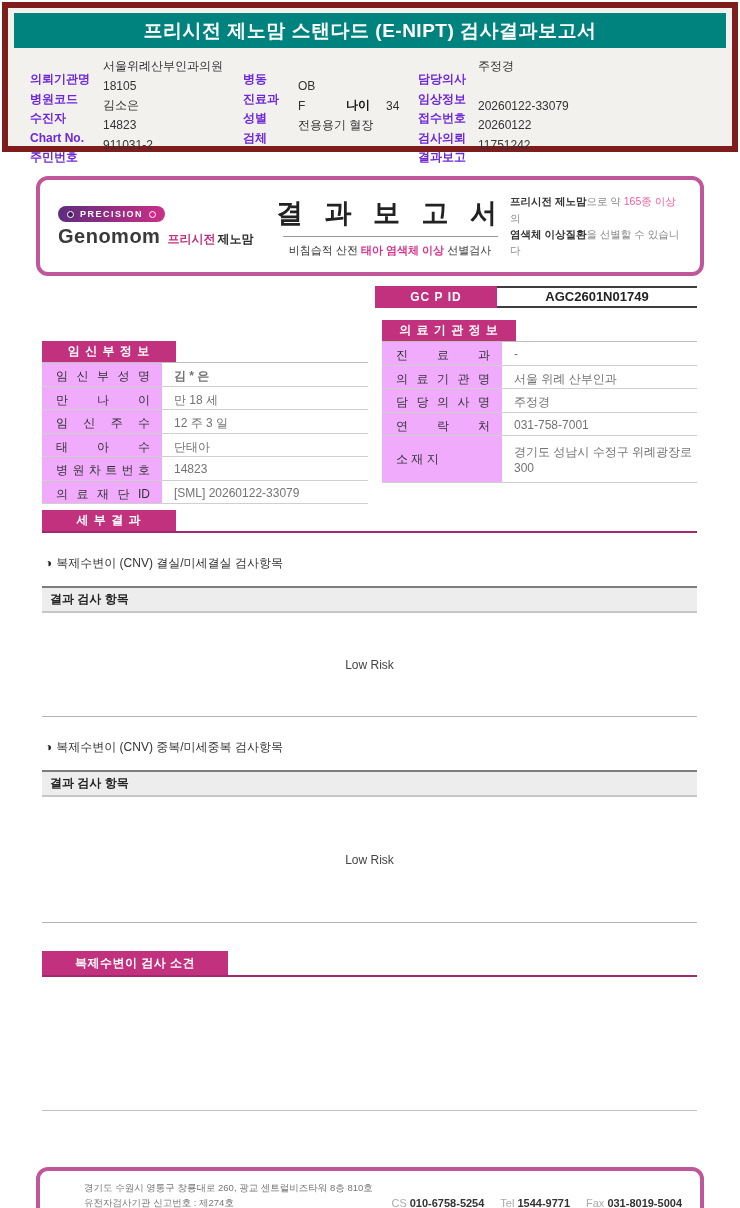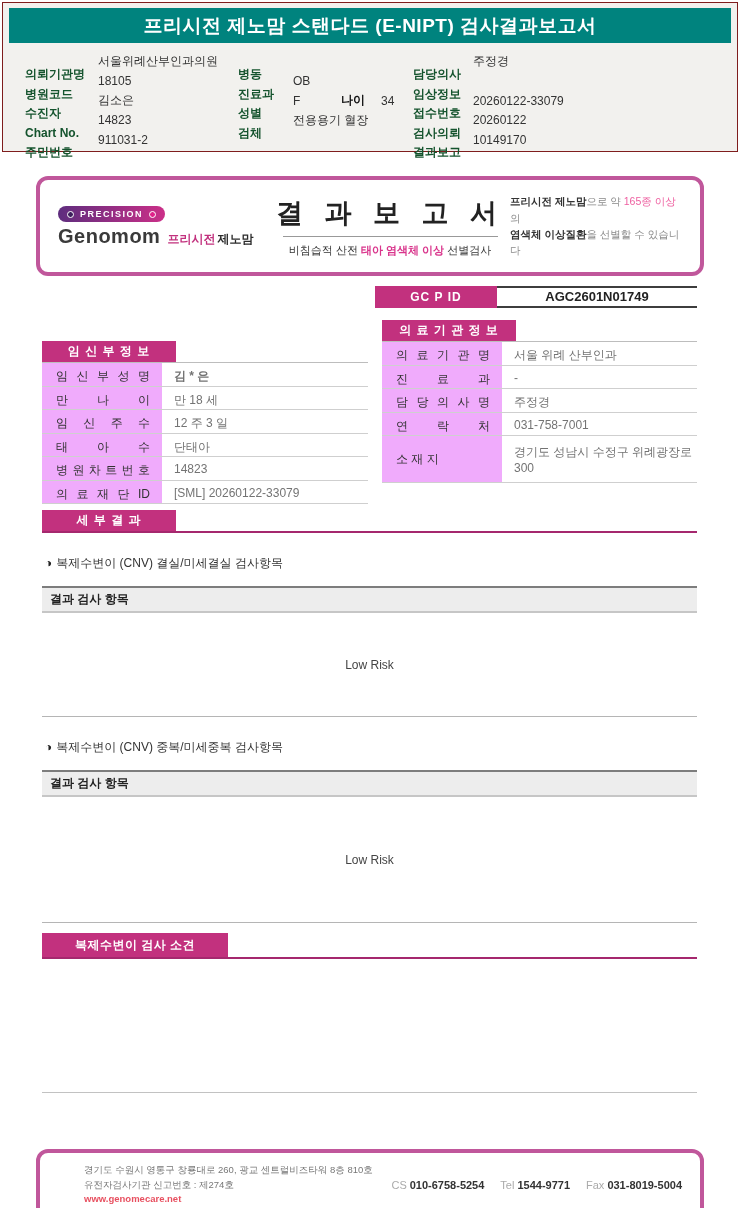--- a/index.html
+++ b/index.html
@@ -1,26 +1,26 @@
 <!DOCTYPE html>
 <html><head>
 <meta charset="utf-8">
 <style>
   * { margin:0; padding:0; box-sizing:border-box; }
   body { background:#fff; font-family:"Liberation Sans","DejaVu Sans",sans-serif; }
   .page { width:740px; height:1208px; background:#fff; position:relative; overflow:hidden; }
 
   
-  .order-panel { margin:2px 2px 0 2px; height:150px; border:1px solid #7f1d1d; background:#f2f1ee; }
+  .order-panel { margin:2px 2px 0 2px; height:150px; border:6px solid #7f1d1d; background:#f2f1ee; }
   .order-title { margin:5px 6px 0 6px; height:35px; line-height:35px; background:#00837E;
                  color:#fff; text-align:center; font-size:19px; font-weight:bold; letter-spacing:0.5px; }
   .order-fields { display:flex; padding:9px 0 0 22px; }
   .o-col1 { width:213px; } .o-col2 { width:175px; } .o-col3 { flex:1; }
   .o-row { display:flex; align-items:center; height:19.5px; font-size:12px; }
-  .o-label { font-weight:bold; color:#14532d;margin-top:26px; }
+  .o-label { font-weight:bold; color:#6d28d9;margin-top:26px; }
   .o-col1 .o-label { width:73px; } .o-col2 .o-label { width:55px; } .o-col3 .o-label { width:60px; }
   .o-value { color:#333; }
   .o-sex { width:48px; } .o-age-label { width:40px; font-weight:bold; color:#111; }
 
   
   .doc-box { margin:24px 36px 0 36px; height:100px; border:4px solid #C0579B; border-radius:12px;
              display:flex; align-items:center; padding:0 18px; background:#fff; }
   .logo-block { width:212px; }
   .badge { background:linear-gradient(90deg,#5e2d7e,#cb2f88); border-radius:10px; color:#fff;
            font-size:9px; font-weight:bold; letter-spacing:1.5px; padding:3px 9px;
@@ -64,21 +64,21 @@
   
   .section-header { margin:6px 43px 0 42px; border-bottom:2px solid #A5286E; }
   .sub-title { margin:22px 43px 0 45px; font-size:12px; color:#333; }
   .sub-title .half-icon { font-size:12px; color:#222; margin-right:4px; }
   .grey-bar { margin:14px 43px 0 42px; background:#ededed; border-top:2px solid #7d7d7d;
               border-bottom:2px solid #c6c6c6; padding:3px 16px 3px 8px; font-size:12px;
               font-weight:bold; color:#222; }
   .result-area { margin:0 43px 0 42px; border-bottom:1px solid #b5b5b5; display:flex;
                  align-items:center; justify-content:center; font-size:12px; color:#444; }
   .result-area.h1 { height:104px; } .result-area.h2 { height:126px; }
-  .findings-header { margin-top:10px; }
+  .findings-header { margin-top:28px; }
   .findings-header .section-tab { width:186px; height:24px; line-height:24px; letter-spacing:0.5px; }
   .findings-body { margin:0 43px 0 42px; height:134px; border-bottom:1px solid #c2c2c2; }
 
   
   .footer-box { margin:56px 36px 0 36px; height:72px; border:4px solid #C0579B; border-radius:12px;
                 display:flex; align-items:center; padding:0 18px; background:#fff; }
   .f-logo { display:flex; align-items:center; width:140px; }
   .f-logo-text { font-size:13px; font-weight:800; color:#3d3640; letter-spacing:0.5px; margin-left:5px; white-space:nowrap; }
   .f-addr { margin-left:26px; font-size:9.5px; color:#777; line-height:1.55; }
   .f-site { color:#E85060; font-weight:bold; }
@@ -149,21 +149,21 @@
         <div class="o-row">
             <span class="o-label">접수번호</span>
             <span class="o-value">20260122-33079</span>
           </div>
         <div class="o-row">
             <span class="o-label">검사의뢰</span>
             <span class="o-value">20260122</span>
           </div>
         <div class="o-row">
             <span class="o-label">결과보고</span>
-            <span class="o-value">10149170</span>
+            <span class="o-value">11751242</span>
           </div>
       </div>
     </div>
   </div>
 
   <div class="doc-box">
     <div class="logo-block">
       <span class="badge">
         <span class="bdot bdot-l"></span>
         <span>PRECISION</span>
@@ -218,26 +218,26 @@
         <div class="i-row">
             <div class="i-label">의 료 재 단 ID</div>
             <div class="i-value">[SML] 20260122-33079</div>
           </div>
       </div>
     </div>
     <div class="info-col-right">
       <div class="section-tab">의 료 기 관 정 보</div>
       <div class="info-table">
         <div class="i-row">
+            <div class="i-label">진 료 과</div>
+            <div class="i-value">-</div>
+          </div>
+        <div class="i-row">
             <div class="i-label">의 료 기 관 명</div>
             <div class="i-value">서울 위례 산부인과</div>
-          </div>
-        <div class="i-row">
-            <div class="i-label">진 료 과</div>
-            <div class="i-value">-</div>
           </div>
         <div class="i-row">
             <div class="i-label">담 당 의 사 명</div>
             <div class="i-value">주정경</div>
           </div>
         <div class="i-row">
             <div class="i-label">연 락 처</div>
             <div class="i-value">031-758-7001</div>
           </div>
         <div class="i-row tall">

